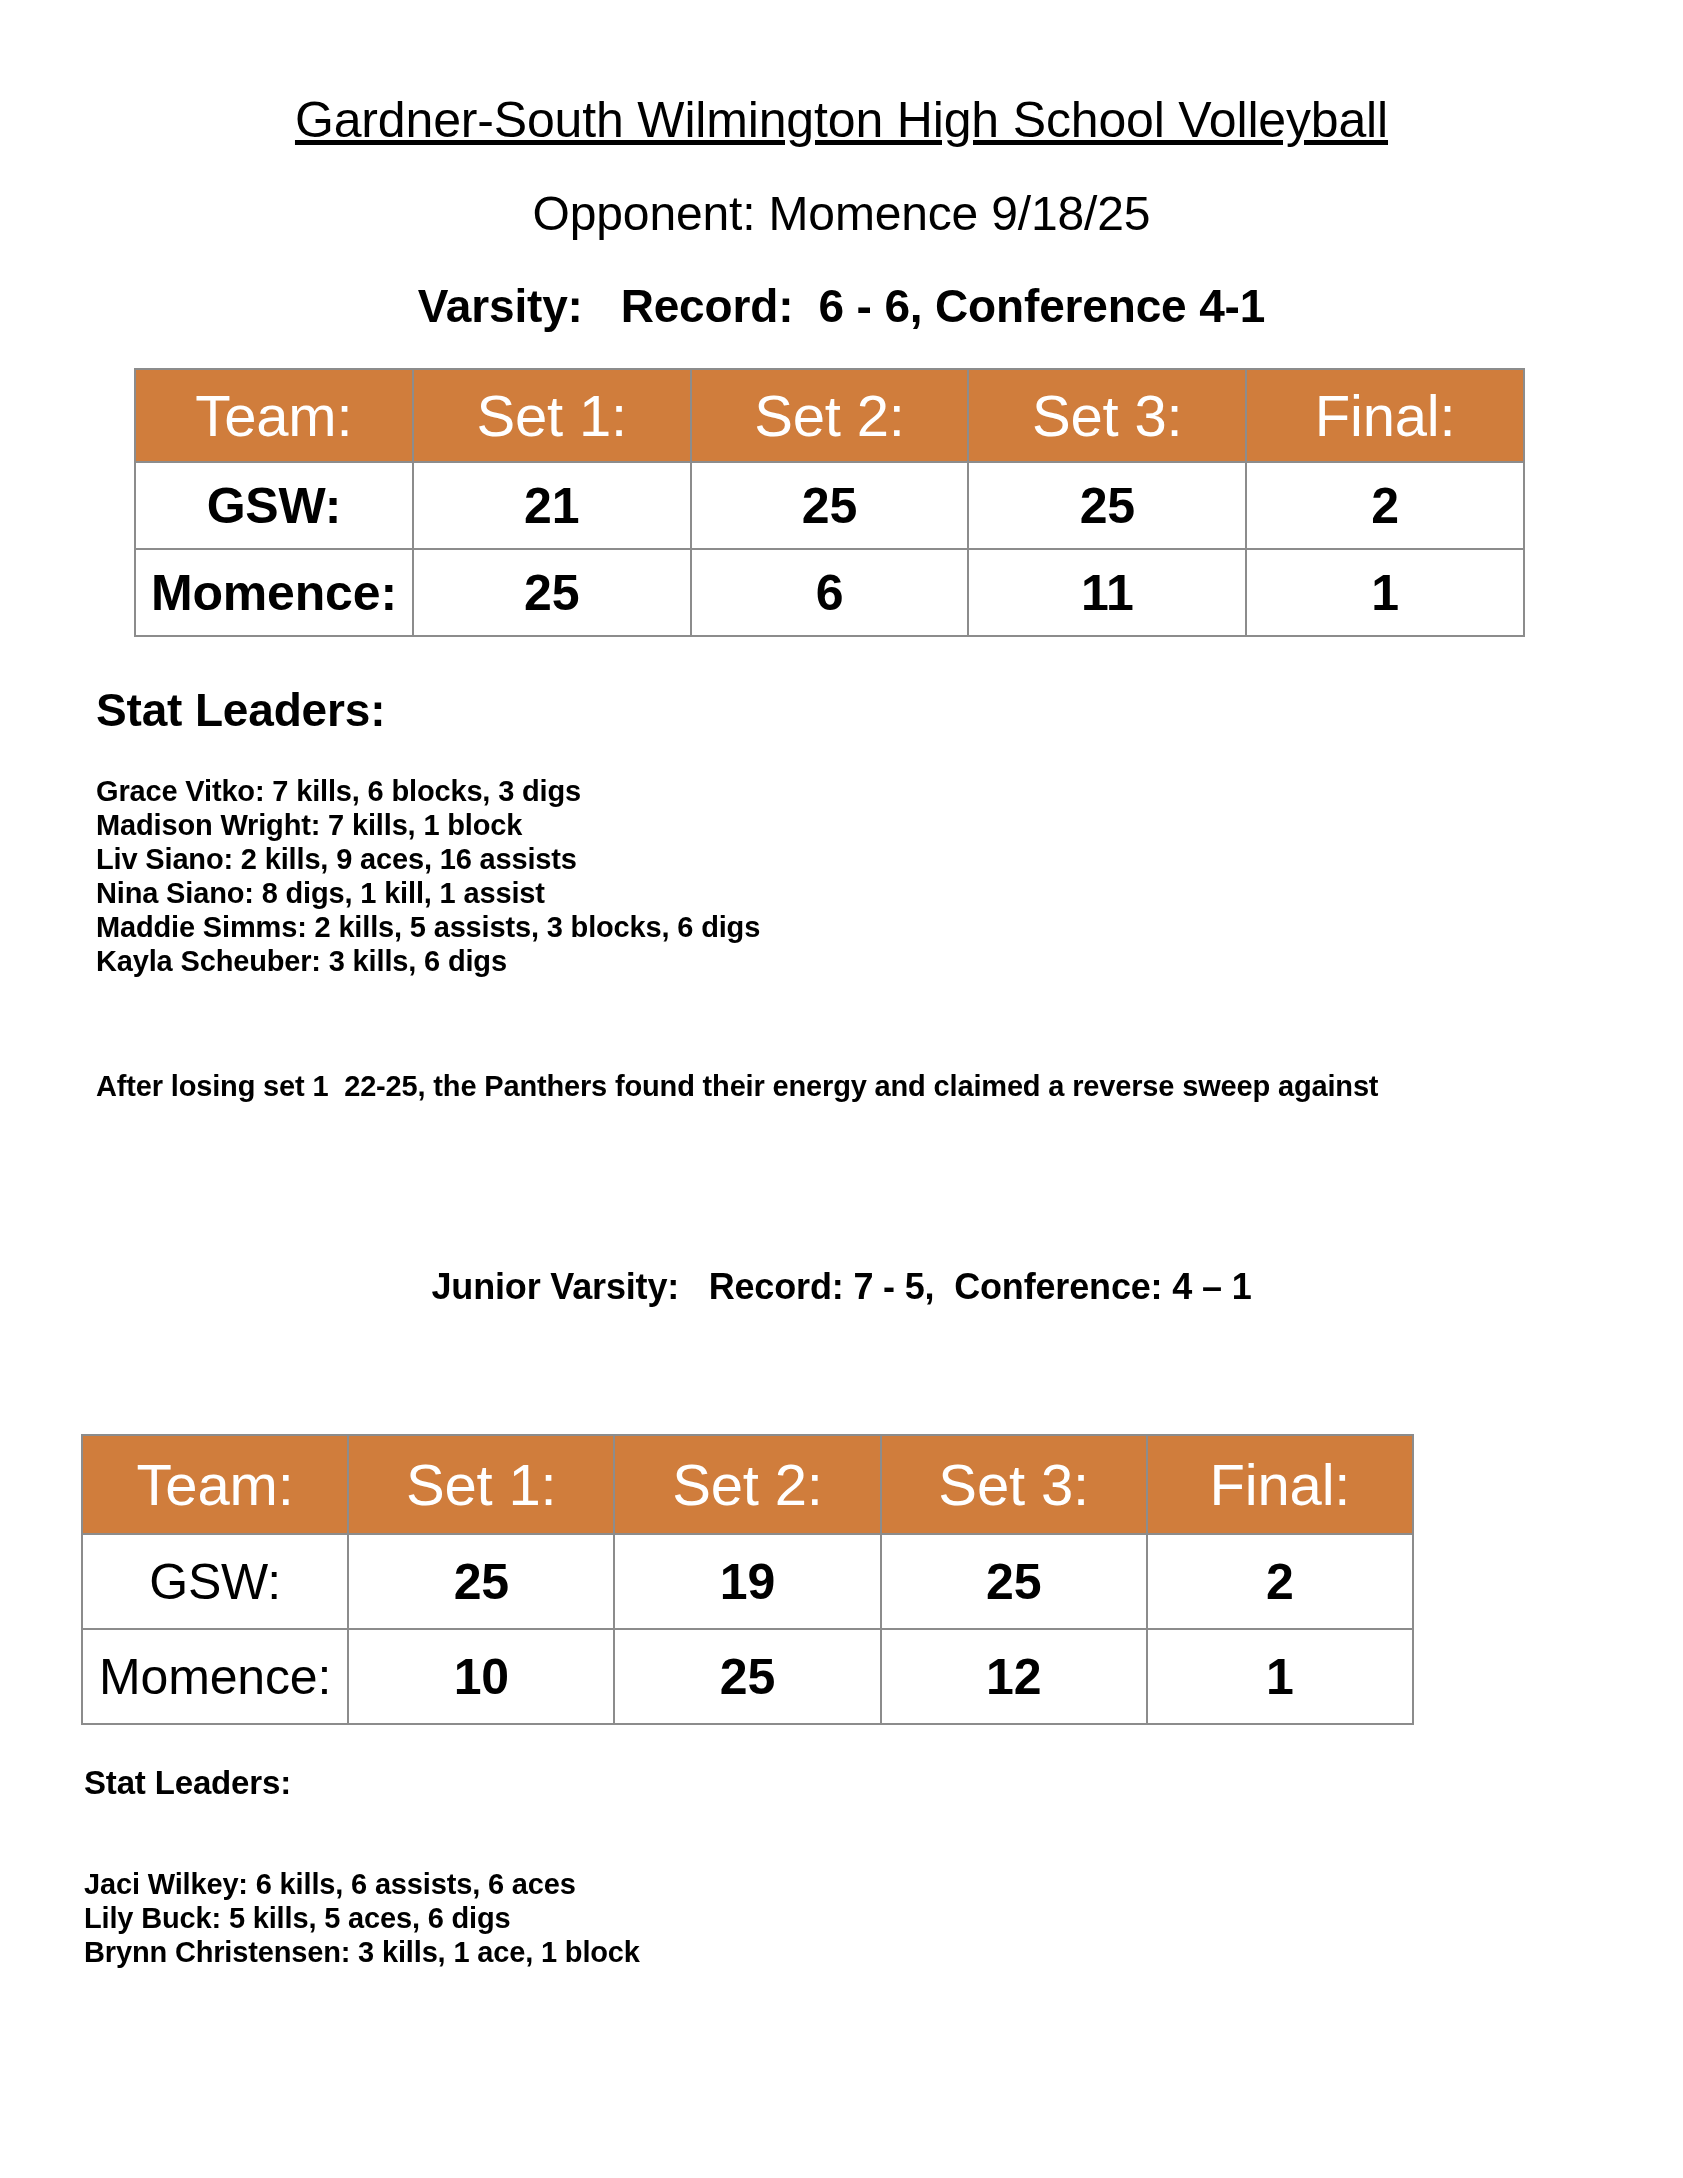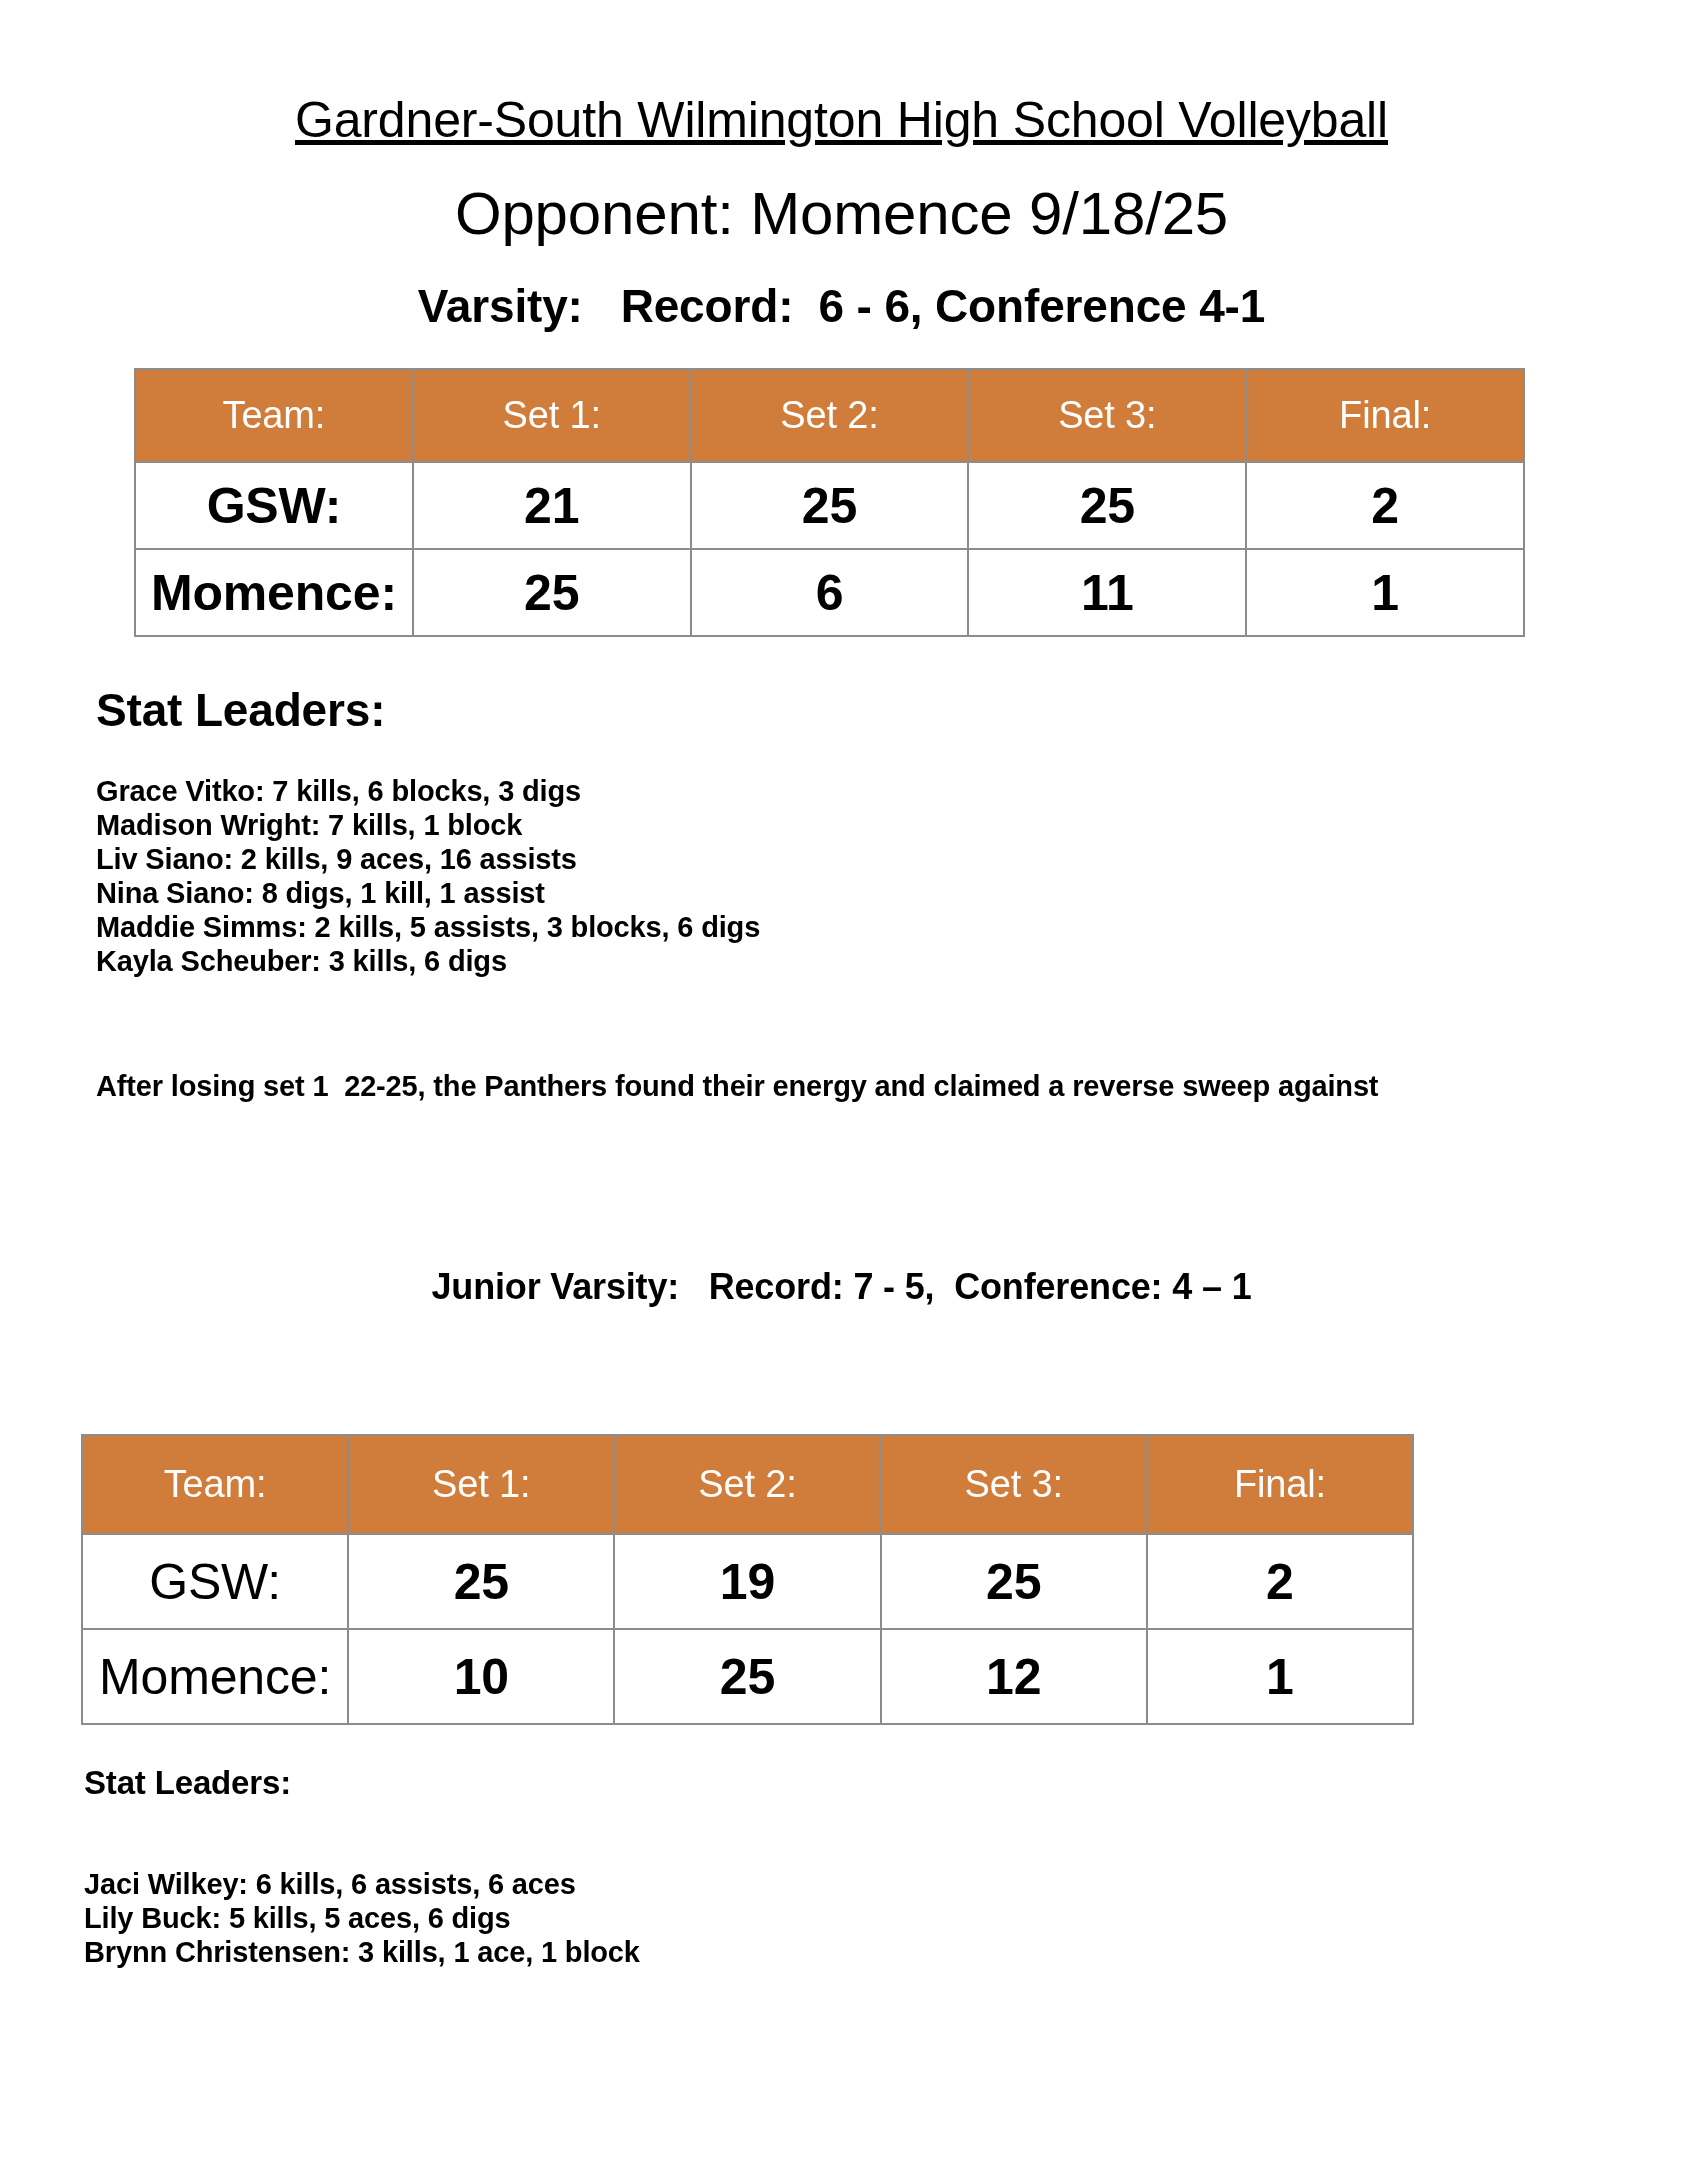--- a/index.html
+++ b/index.html
@@ -5,30 +5,30 @@
   html,body{margin:0;padding:0;background:#ffffff;}
   .page{
     position:relative;width:1683px;height:2178px;background:#ffffff;
     font-family:"Liberation Sans","DejaVu Sans",sans-serif;color:#000000;
     overflow:hidden;letter-spacing:-0.01em;
   }
   .abs{position:absolute;}
   .centered{left:0;width:1683px;text-align:center;}
   .pre{white-space:pre-wrap;}
   .doc-title{top:95px;font-size:50px;line-height:51px;font-weight:400;text-decoration:underline;}
-  .doc-subtitle{top:188px;font-size:60px;line-height:51px;font-weight:400;}
+  .doc-subtitle{top:188px;font-size:48px;line-height:51px;font-weight:400;}
   .v-heading{top:281px;font-size:46px;line-height:51px;font-weight:700;}
   .jv-heading{top:1261px;font-size:36px;line-height:51px;font-weight:700;}
 
   table.score{border-collapse:collapse;table-layout:fixed;}
   table.score td,table.score th{
     border:2px solid #8c8c8c;text-align:center;vertical-align:middle;padding:0;
   }
   table.score th{
-    background:#d07d3c;color:#ffffff;font-weight:400;font-size:38px;
+    background:#d07d3c;color:#ffffff;font-weight:400;font-size:58px;
   }
   table.score td{font-size:50px;font-weight:700;}
   .v-table{top:368px;left:134px;}
   .v-table table{width:1391px;}
   .v-table th{height:91px;}
   .v-table td{height:85px;}
   .jv-table{top:1434px;left:81px;}
   .jv-table table{width:1333px;}
   .jv-table th{height:97px;}
   .jv-table td{height:93px;}

